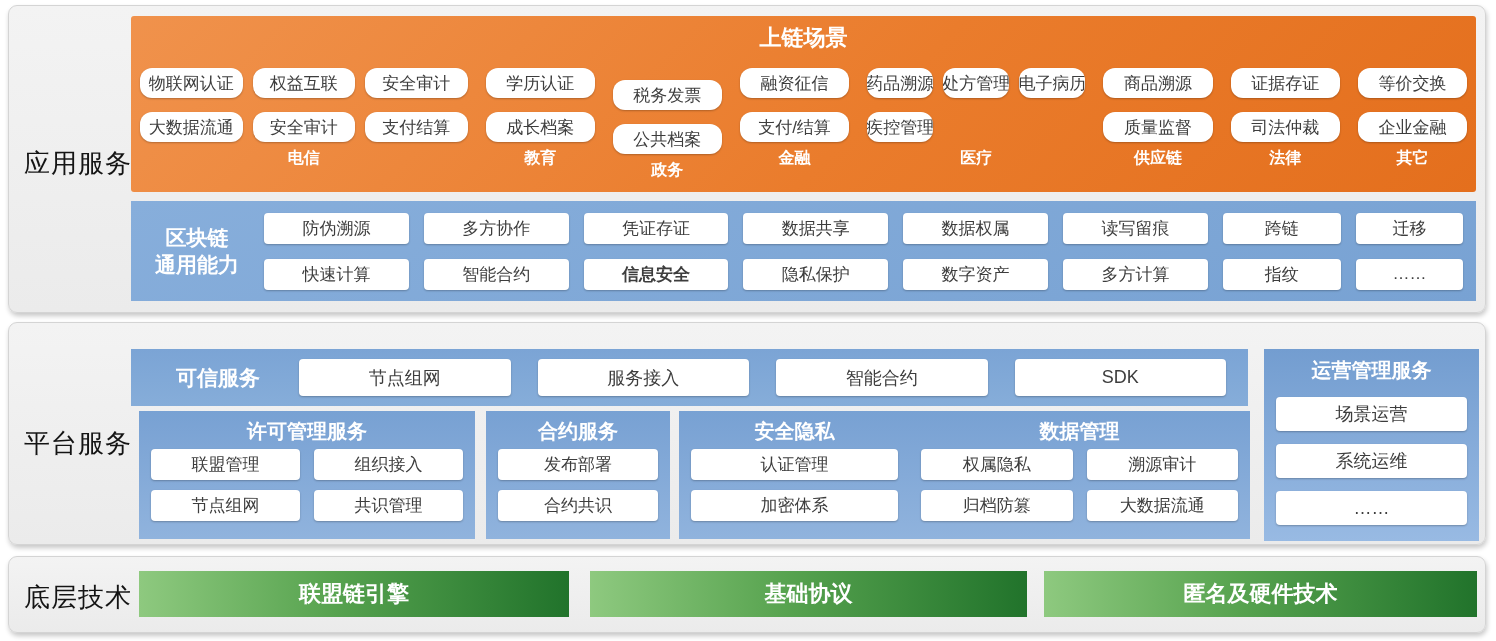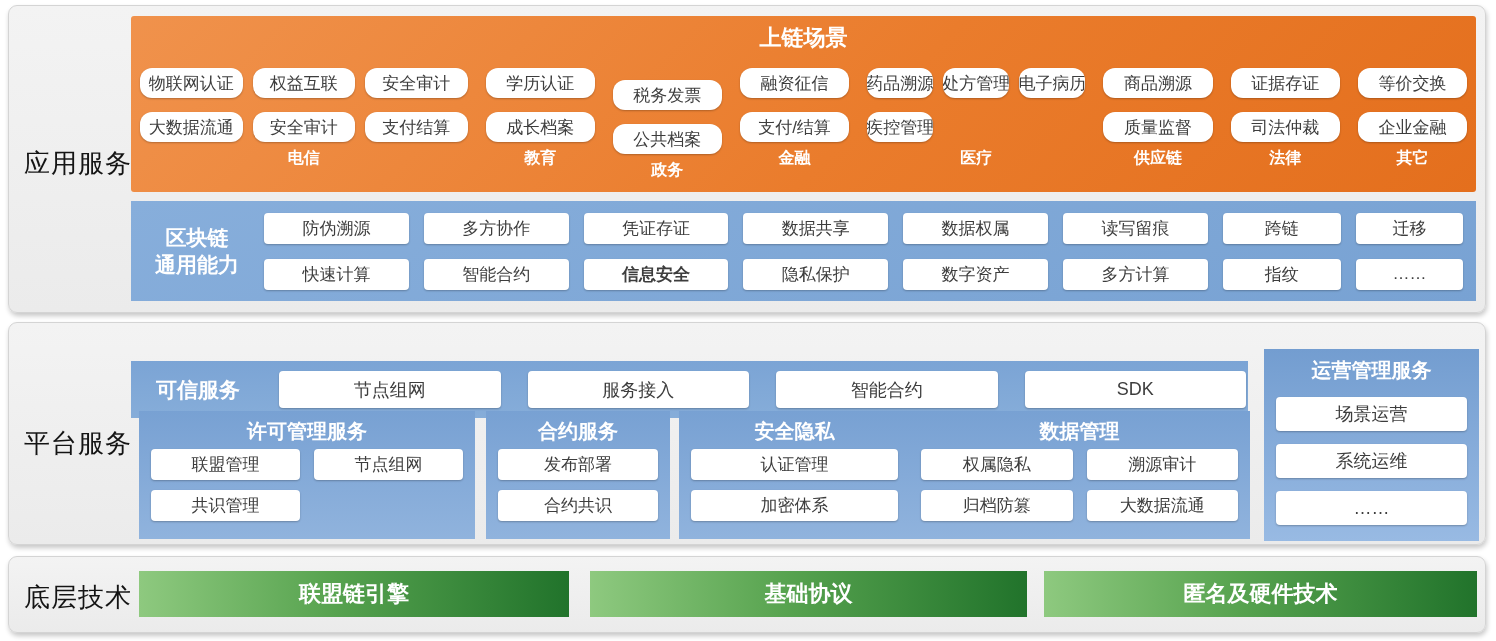--- a/index.html
+++ b/index.html
@@ -33,23 +33,23 @@
   
   #cap{position:absolute;left:122px;top:195px;width:1345px;height:100px;
        background:linear-gradient(160deg,#87aedb,#78a2d3);display:flex;align-items:center;
        padding:0 13px;box-sizing:border-box;}
   #cap-label{width:106px;flex:none;color:#fff;font-weight:bold;font-size:21px;text-align:center;line-height:1.3;}
   #cap-rows{flex:1;display:flex;flex-direction:column;gap:15px;margin-left:14px;min-width:0;}
   .cap-row{display:flex;gap:15px;}
   .cap-row .chip{height:31px;}
 
   
-  #trusted{position:absolute;left:122px;top:38px;width:1117px;height:57px;
+  #trusted{position:absolute;left:122px;top:26px;width:1117px;height:57px;
            background:linear-gradient(180deg,#7ba4d5,#86add9);display:flex;align-items:center;
-           padding:0 2px;box-sizing:border-box;}
+           padding:0 22px;box-sizing:border-box;}
   #trusted-title{width:130px;flex:none;color:#fff;font-weight:bold;font-size:21px;text-align:center;}
   #trusted-chips{flex:1;display:flex;gap:27px;margin-left:16px;}
   #trusted-chips .chip{flex:1;height:37px;font-size:18px;}
 
   #ops{position:absolute;left:1255px;top:26px;width:215px;height:192px;
        background:linear-gradient(180deg,#739dd0,#98bae3);}
   #ops-title{text-align:center;color:#fff;font-weight:bold;font-size:20px;padding-top:8px;}
   #ops-chips{display:flex;flex-direction:column;gap:13px;margin:13px 12px 0;}
   #ops-chips .chip{height:34px;font-size:18px;}
 
@@ -197,20 +197,21 @@
           <div class="chip">系统运维</div>
           <div class="chip">……</div>
         </div>
     </div>
 
     <div id="platform-groups">
         <div class="pgroup" id="pg0">
           <div class="pg-title">许可管理服务</div>
           <div class="pg-grid" style="grid-template-columns: repeat(2, 1fr);">
             <div class="chip">联盟管理</div>
+            <div class="chip">组织接入</div>
             <div class="chip">节点组网</div>
             <div class="chip">共识管理</div>
           </div>
         </div>
         <div class="pgroup" id="pg1">
           <div class="pg-title">合约服务</div>
           <div class="pg-grid" style="grid-template-columns: repeat(1, 1fr);">
             <div class="chip">发布部署</div>
             <div class="chip">合约共识</div>
           </div>

